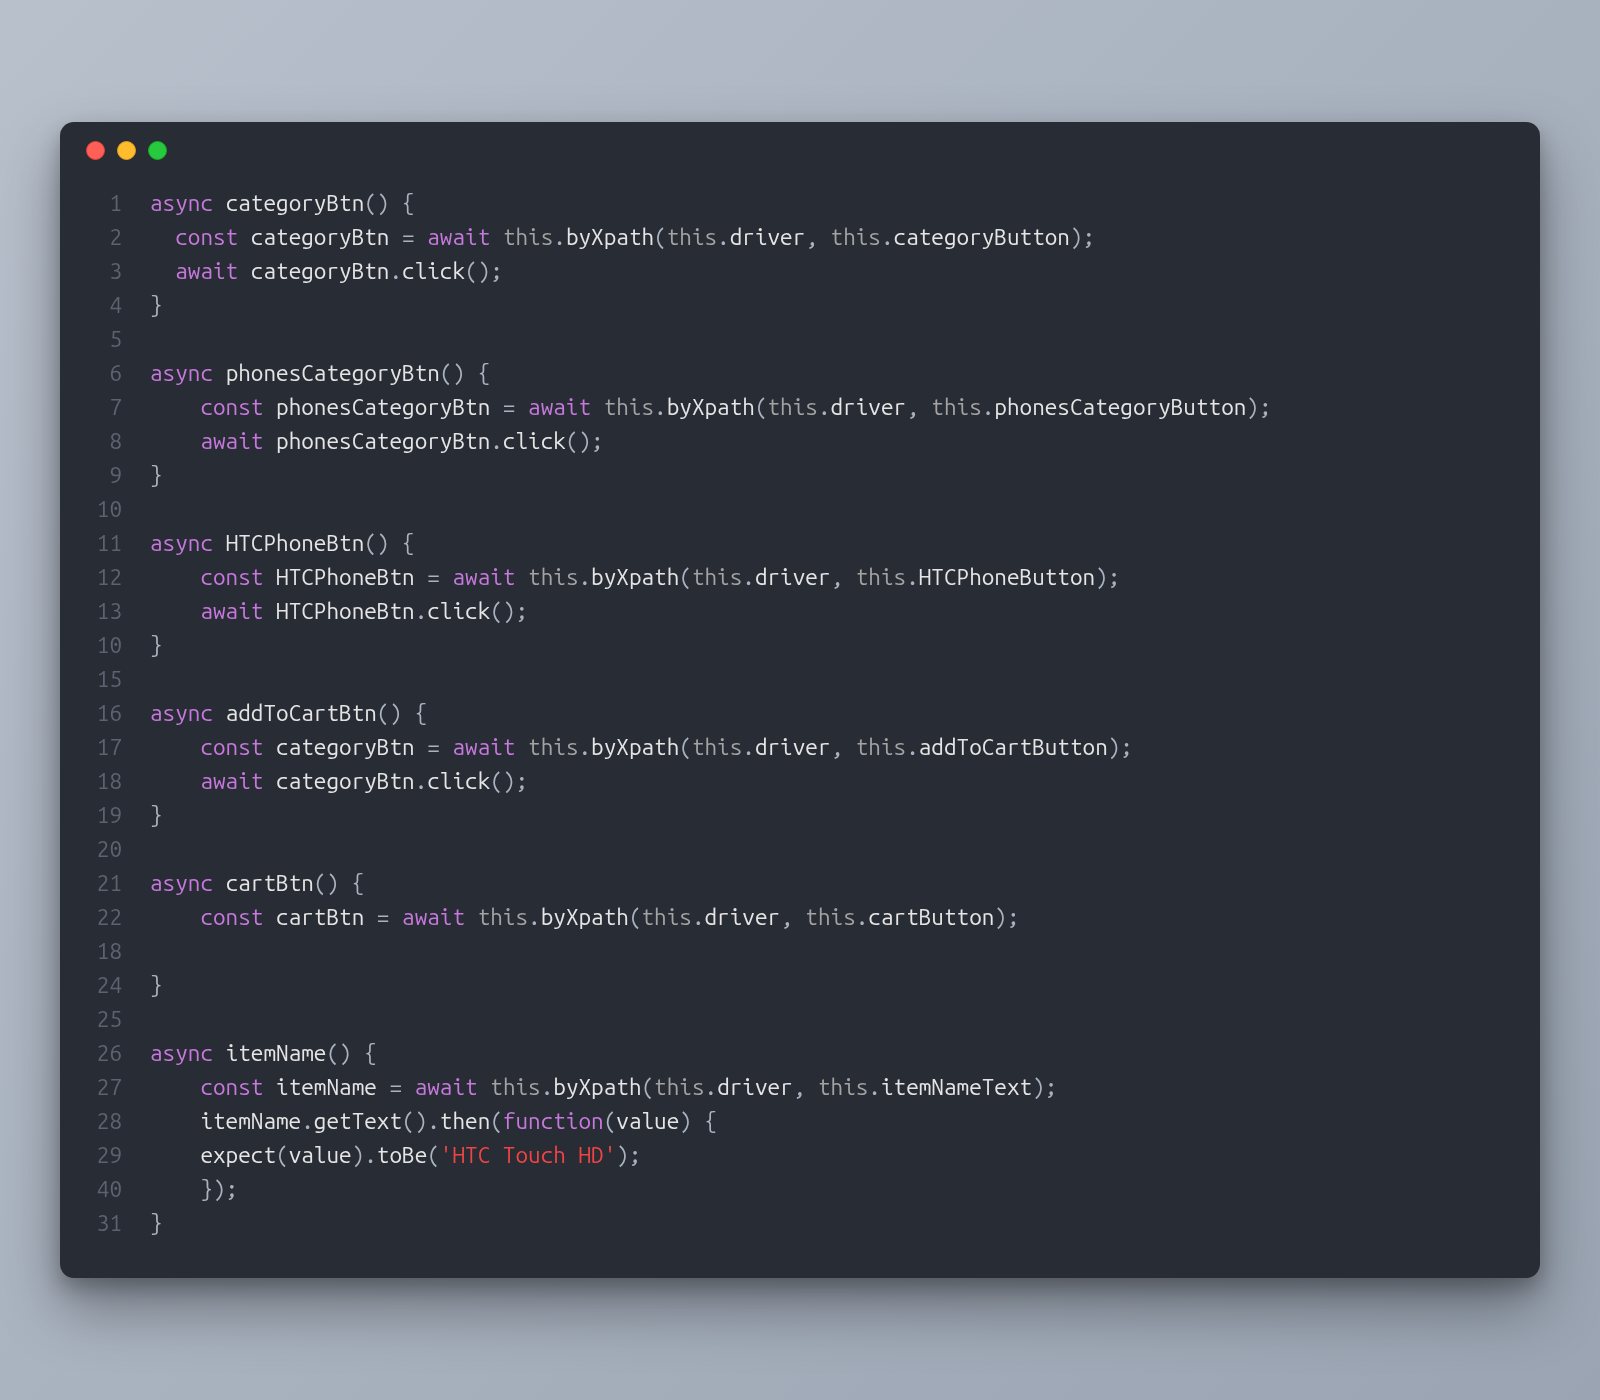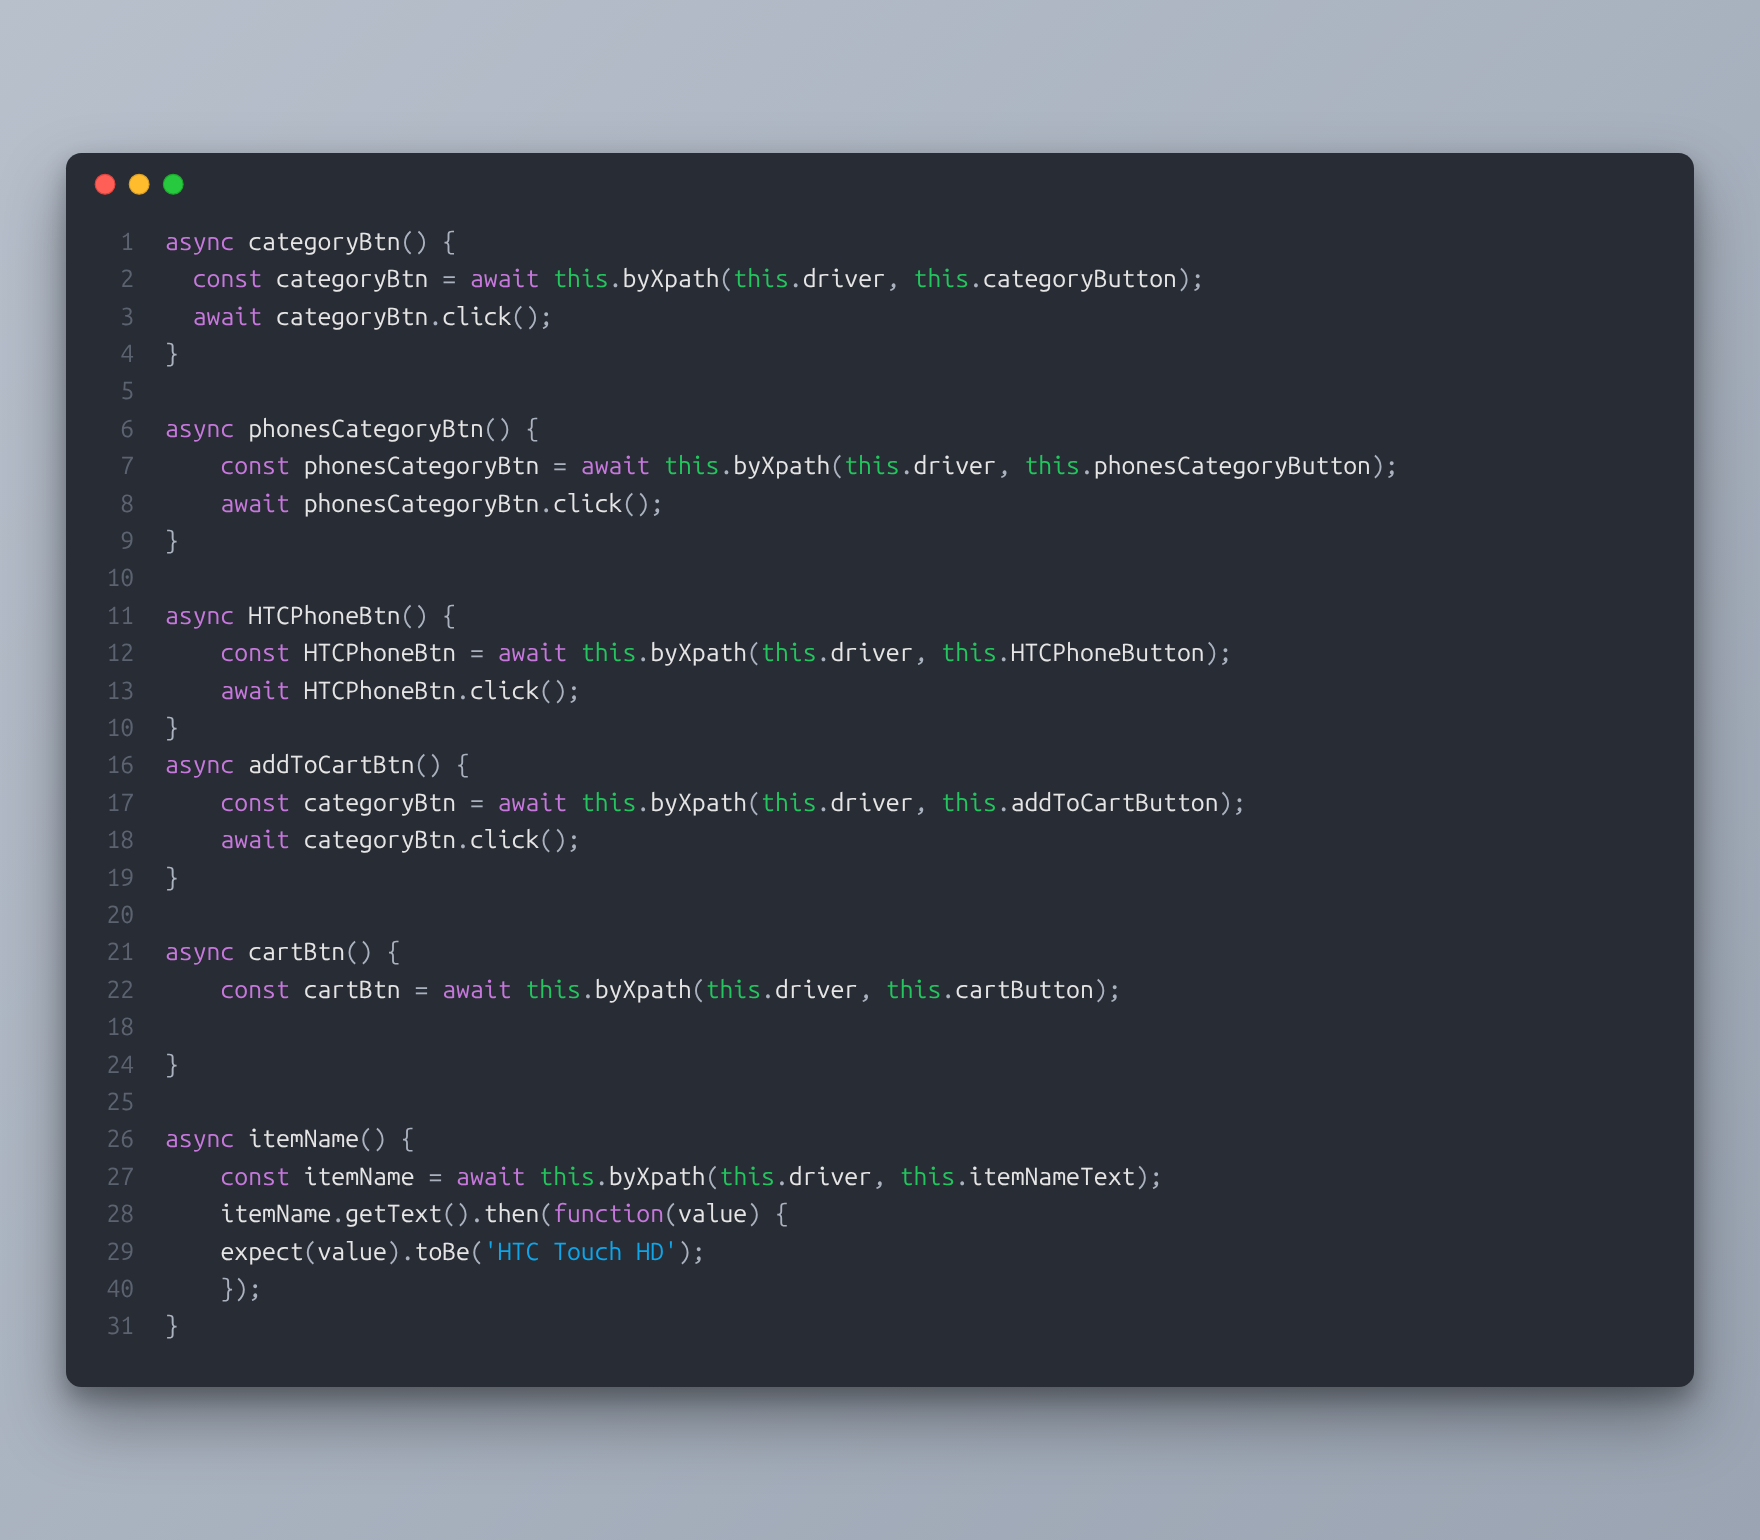--- a/index.html
+++ b/index.html
@@ -51,22 +51,22 @@
     text-align: right;
     color: #5c6370;
     padding-right: 28px;
     user-select: none;
     flex-shrink: 0;
   }
   .code {
     color: #abb2bf;
   }
   .kw   { color: #c678dd; } 
-  .this { color: #22c55e; }
-  .str  { color: #0ea5e9; }
+  .this { color: #a3a3a3; }
+  .str  { color: #ef4444; }
   .punc { color: #abb2bf; }
   .name { color: #e5e5e5; }
 </style>
 </head>
 <body>
 
 <div class="window">
   <div class="titlebar">
     <div class="traffic-light red"></div>
     <div class="traffic-light yellow"></div>
@@ -80,20 +80,21 @@
       <div class="line"><div class="gutter">5</div><div class="code"><span class="punc"></span></div></div>
       <div class="line"><div class="gutter">6</div><div class="code"><span class="kw">async</span><span class="punc"> </span><span class="name">phonesCategoryBtn</span><span class="punc">() {</span></div></div>
       <div class="line"><div class="gutter">7</div><div class="code"><span class="punc">    </span><span class="kw">const</span><span class="punc"> </span><span class="name">phonesCategoryBtn</span><span class="punc"> = </span><span class="kw">await</span><span class="punc"> </span><span class="this">this</span><span class="punc">.</span><span class="name">byXpath</span><span class="punc">(</span><span class="this">this</span><span class="punc">.</span><span class="name">driver</span><span class="punc">, </span><span class="this">this</span><span class="punc">.</span><span class="name">phonesCategoryButton</span><span class="punc">);</span></div></div>
       <div class="line"><div class="gutter">8</div><div class="code"><span class="punc">    </span><span class="kw">await</span><span class="punc"> </span><span class="name">phonesCategoryBtn</span><span class="punc">.</span><span class="name">click</span><span class="punc">();</span></div></div>
       <div class="line"><div class="gutter">9</div><div class="code"><span class="punc">}</span></div></div>
       <div class="line"><div class="gutter">10</div><div class="code"><span class="punc"></span></div></div>
       <div class="line"><div class="gutter">11</div><div class="code"><span class="kw">async</span><span class="punc"> </span><span class="name">HTCPhoneBtn</span><span class="punc">() {</span></div></div>
       <div class="line"><div class="gutter">12</div><div class="code"><span class="punc">    </span><span class="kw">const</span><span class="punc"> </span><span class="name">HTCPhoneBtn</span><span class="punc"> = </span><span class="kw">await</span><span class="punc"> </span><span class="this">this</span><span class="punc">.</span><span class="name">byXpath</span><span class="punc">(</span><span class="this">this</span><span class="punc">.</span><span class="name">driver</span><span class="punc">, </span><span class="this">this</span><span class="punc">.</span><span class="name">HTCPhoneButton</span><span class="punc">);</span></div></div>
       <div class="line"><div class="gutter">13</div><div class="code"><span class="punc">    </span><span class="kw">await</span><span class="punc"> </span><span class="name">HTCPhoneBtn</span><span class="punc">.</span><span class="name">click</span><span class="punc">();</span></div></div>
       <div class="line"><div class="gutter">10</div><div class="code"><span class="punc">}</span></div></div>
+      <div class="line"><div class="gutter">15</div><div class="code"><span class="punc"></span></div></div>
       <div class="line"><div class="gutter">16</div><div class="code"><span class="kw">async</span><span class="punc"> </span><span class="name">addToCartBtn</span><span class="punc">() {</span></div></div>
       <div class="line"><div class="gutter">17</div><div class="code"><span class="punc">    </span><span class="kw">const</span><span class="punc"> </span><span class="name">categoryBtn</span><span class="punc"> = </span><span class="kw">await</span><span class="punc"> </span><span class="this">this</span><span class="punc">.</span><span class="name">byXpath</span><span class="punc">(</span><span class="this">this</span><span class="punc">.</span><span class="name">driver</span><span class="punc">, </span><span class="this">this</span><span class="punc">.</span><span class="name">addToCartButton</span><span class="punc">);</span></div></div>
       <div class="line"><div class="gutter">18</div><div class="code"><span class="punc">    </span><span class="kw">await</span><span class="punc"> </span><span class="name">categoryBtn</span><span class="punc">.</span><span class="name">click</span><span class="punc">();</span></div></div>
       <div class="line"><div class="gutter">19</div><div class="code"><span class="punc">}</span></div></div>
       <div class="line"><div class="gutter">20</div><div class="code"><span class="punc"></span></div></div>
       <div class="line"><div class="gutter">21</div><div class="code"><span class="kw">async</span><span class="punc"> </span><span class="name">cartBtn</span><span class="punc">() {</span></div></div>
       <div class="line"><div class="gutter">22</div><div class="code"><span class="punc">    </span><span class="kw">const</span><span class="punc"> </span><span class="name">cartBtn</span><span class="punc"> = </span><span class="kw">await</span><span class="punc"> </span><span class="this">this</span><span class="punc">.</span><span class="name">byXpath</span><span class="punc">(</span><span class="this">this</span><span class="punc">.</span><span class="name">driver</span><span class="punc">, </span><span class="this">this</span><span class="punc">.</span><span class="name">cartButton</span><span class="punc">);</span></div></div>
       <div class="line"><div class="gutter">18</div></div>
       <div class="line"><div class="gutter">24</div><div class="code"><span class="punc">}</span></div></div>
       <div class="line"><div class="gutter">25</div><div class="code"><span class="punc"></span></div></div>

